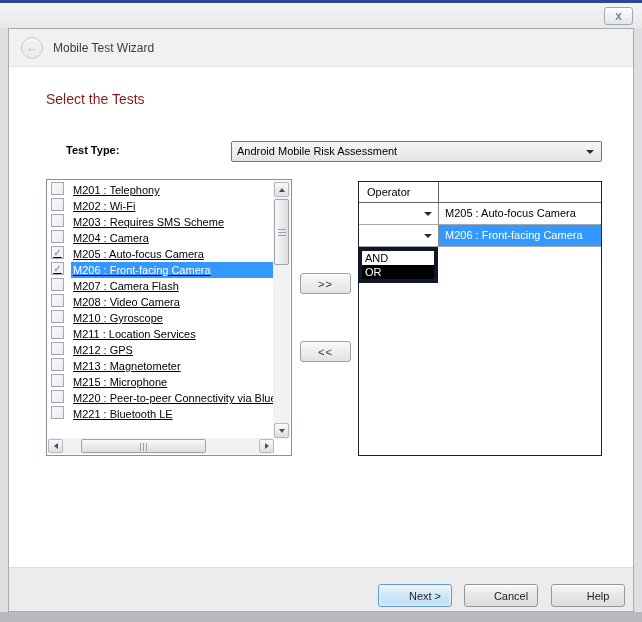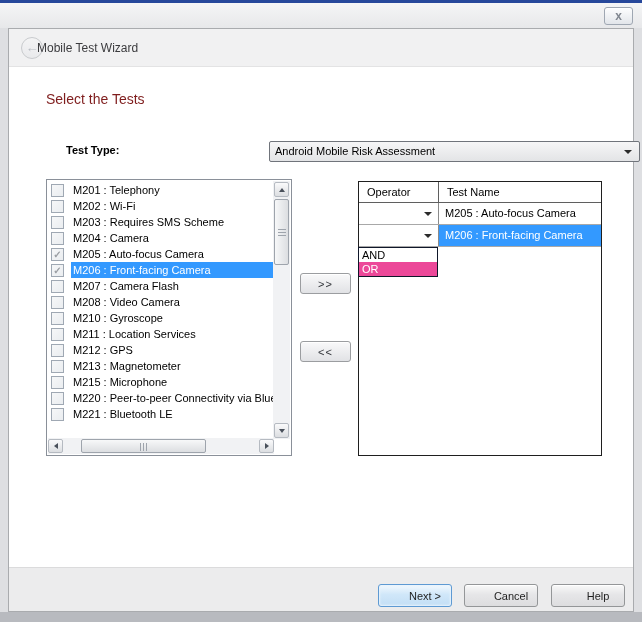--- a/index.html
+++ b/index.html
@@ -20,38 +20,38 @@
   .dialog { position:absolute; left:8px; top:28px; width:626px; height:584px;
             background:#fff; border:1px solid #A9ABAE; }
 
   .header-band { position:absolute; left:0; top:0; width:100%; height:38px;
                  background:#F1F1F2; border-bottom:1px solid #E3E3E4; }
   .back-circle { position:absolute; left:12px; top:8px; width:22px; height:22px;
                  border:1px solid #C9CBCE; border-radius:50%;
                  background:linear-gradient(#F4F4F5,#E9EaEC);
                  text-align:center; line-height:20px; }
   .back-arrow { color:#B9BDC3; font-weight:bold; font-size:13px; }
-  .wizard-title { position:absolute; left:28px; top:12px; color:#3B3B3E; font-size:12px; }
+  .wizard-title { position:absolute; left:44px; top:12px; color:#3B3B3E; font-size:12px; }
 
   .page-heading { position:absolute; left:37px; top:62px; font-size:14px; color:#7f1d1d; }
 
   .tt-label { position:absolute; left:57px; top:115px; font-weight:bold; }
   .combo { position:absolute; left:222px; top:112px; width:371px; height:21px;
            border:1px solid #70747B; border-radius:2px;
            background:linear-gradient(#F6F6F7,#E3E4E6);
-           line-height:19px; padding-left:5px;margin-left:38px; }
+           line-height:19px; padding-left:5px; }
   .combo-arrow { position:absolute; right:7px; top:8px; width:0; height:0;
                  border-left:4px solid transparent; border-right:4px solid transparent;
                  border-top:4px solid #2B2B2B; }
 
   
   .listbox { position:absolute; left:37px; top:150px; width:246px; height:277px;
              background:#fff; border:1px solid #8A9099; }
   .list-rows { position:absolute; left:1px; top:1px; width:227px; height:258px; overflow:hidden; padding-top:1px; }
-  .list-row { display:flex; align-items:center; height:16px; white-space:nowrap; }
+  .list-row { display:flex; align-items:flex-start; height:16px; white-space:nowrap;text-decoration:underline; }
   .checkbox { flex:0 0 13px; width:13px; height:13px; margin:0 7px 0 3px;
               border:1px solid #9FA8B3; background:linear-gradient(135deg,#F6F7F8,#EAEDF0);
               font-size:10px; line-height:11px; text-align:center; color:#9A9EA3; font-weight:bold; }
   .row-label { flex:1; height:16px; line-height:16px; padding-left:2px; overflow:hidden; }
   .list-row.selected .row-label { background:#3399FF; color:#fff; }
 
   
   .vscroll { position:absolute; top:1px; right:1px; width:17px; height:258px; background:#F1F2F4; }
   .hscroll { position:absolute; left:1px; bottom:1px; width:226px; height:16px; background:#F1F2F4; }
   .sb-btn { position:absolute; background:linear-gradient(#FAFAFB,#DCDEE1); border:1px solid #B5BAC1;
@@ -79,33 +79,33 @@
   .xfer { position:absolute; left:291px; width:51px; height:21px;
           border:1px solid #9B9DA0; border-radius:3px;
           background:linear-gradient(#F9F9FA,#E1E2E5);
           font-family:inherit; font-size:11px; letter-spacing:1px; color:#33363B;
           box-shadow:inset 0 1px 0 #fff; }
   #add { top:244px; } #remove { top:312px; }
 
   
   .panel { position:absolute; left:349px; top:152px; width:244px; height:275px;
            background:#fff; border:1px solid #1F1F1F; }
-  .panel-header { display:flex; height:21px; border-bottom:1px solid #5F5F5F; }
+  .panel-header { display:flex; height:21px; border-bottom:1px solid #5F5F5F;flex-direction:column; }
   .col-op { width:80px; border-right:1px solid #5F5F5F; line-height:20px; padding-left:8px; }
   .col-tn { flex:1; line-height:20px; padding-left:8px; }
   .prow { display:flex; height:22px; border-bottom:1px solid #A8A8A8; }
   .op-cell { position:relative; width:80px; border-right:1px solid #8A8A8A; background:#fff; }
   .op-cell .combo-arrow { right:6px; top:9px; }
   .tn-cell { flex:1; line-height:21px; padding-left:6px; white-space:nowrap; overflow:hidden; }
   .prow.selected .tn-cell { background:#3399FF; color:#fff; }
 
   .op-popup { position:absolute; left:349px; top:218px; width:80px; background:#fff;
-              border:1px solid #0f172a; z-index:5; }
+              border:4px solid #0f172a; z-index:5; }
   .op-opt { height:14px; line-height:14px; padding-left:3px; }
-  .op-opt.selected { background:#ec4899; color:#fff; }
+  .op-opt.selected { background:#000000; color:#fff; }
 
   
   .footer { position:absolute; left:0; bottom:0; width:100%; height:44px;
             background:#ECECED; border-top:1px solid #DBDBDC; }
   .btn { position:absolute; top:16px; width:74px; height:23px; border-radius:3px;
          font-family:inherit; font-size:11px; color:#1F1F1F;
          border:1px solid #949698; background:linear-gradient(#F9F9F9,#E6E6E8 45%,#DDDDDF);
          box-shadow:inset 0 1px 0 #fff;padding-left:20px; }
   .btn.default { border:1px solid #5E9AD3; background:linear-gradient(#F3F9FE,#D0E7F9 45%,#C3DEF5);
                  box-shadow:inset 0 0 2px 1px #E8F3FC; }

